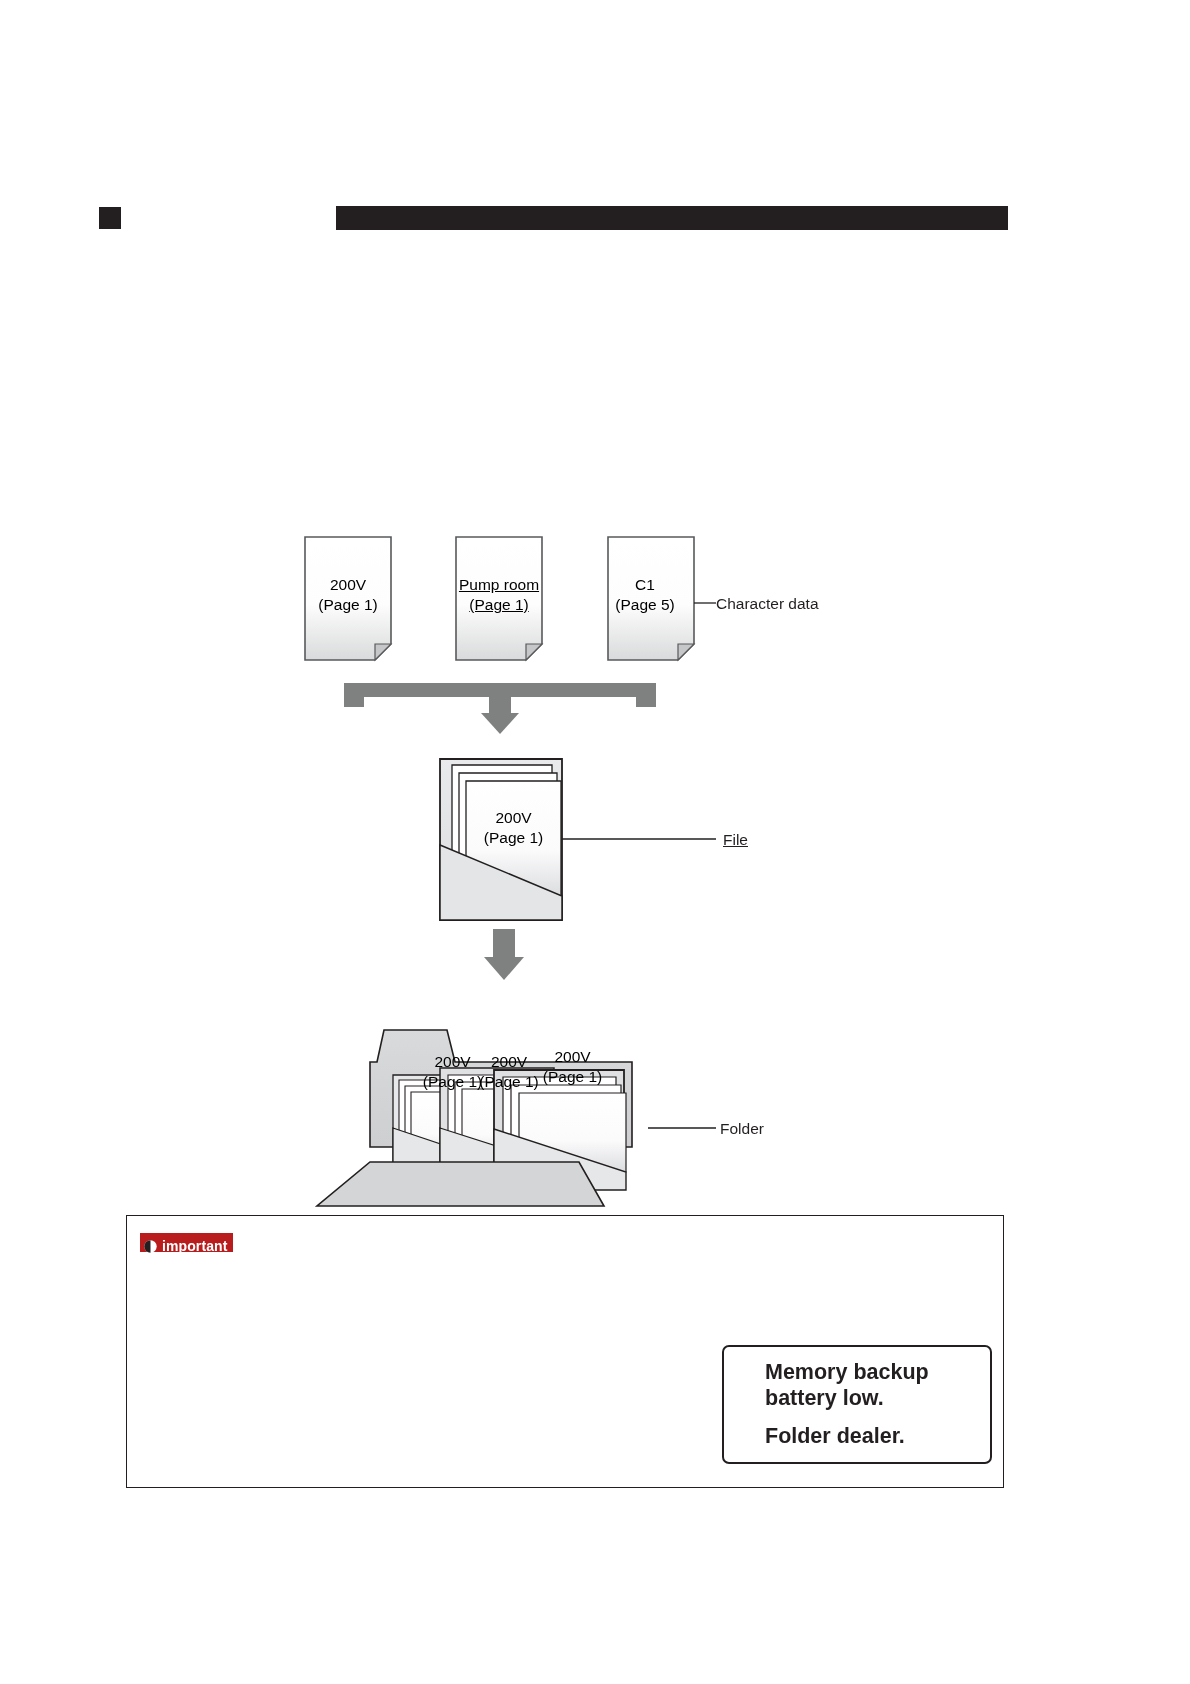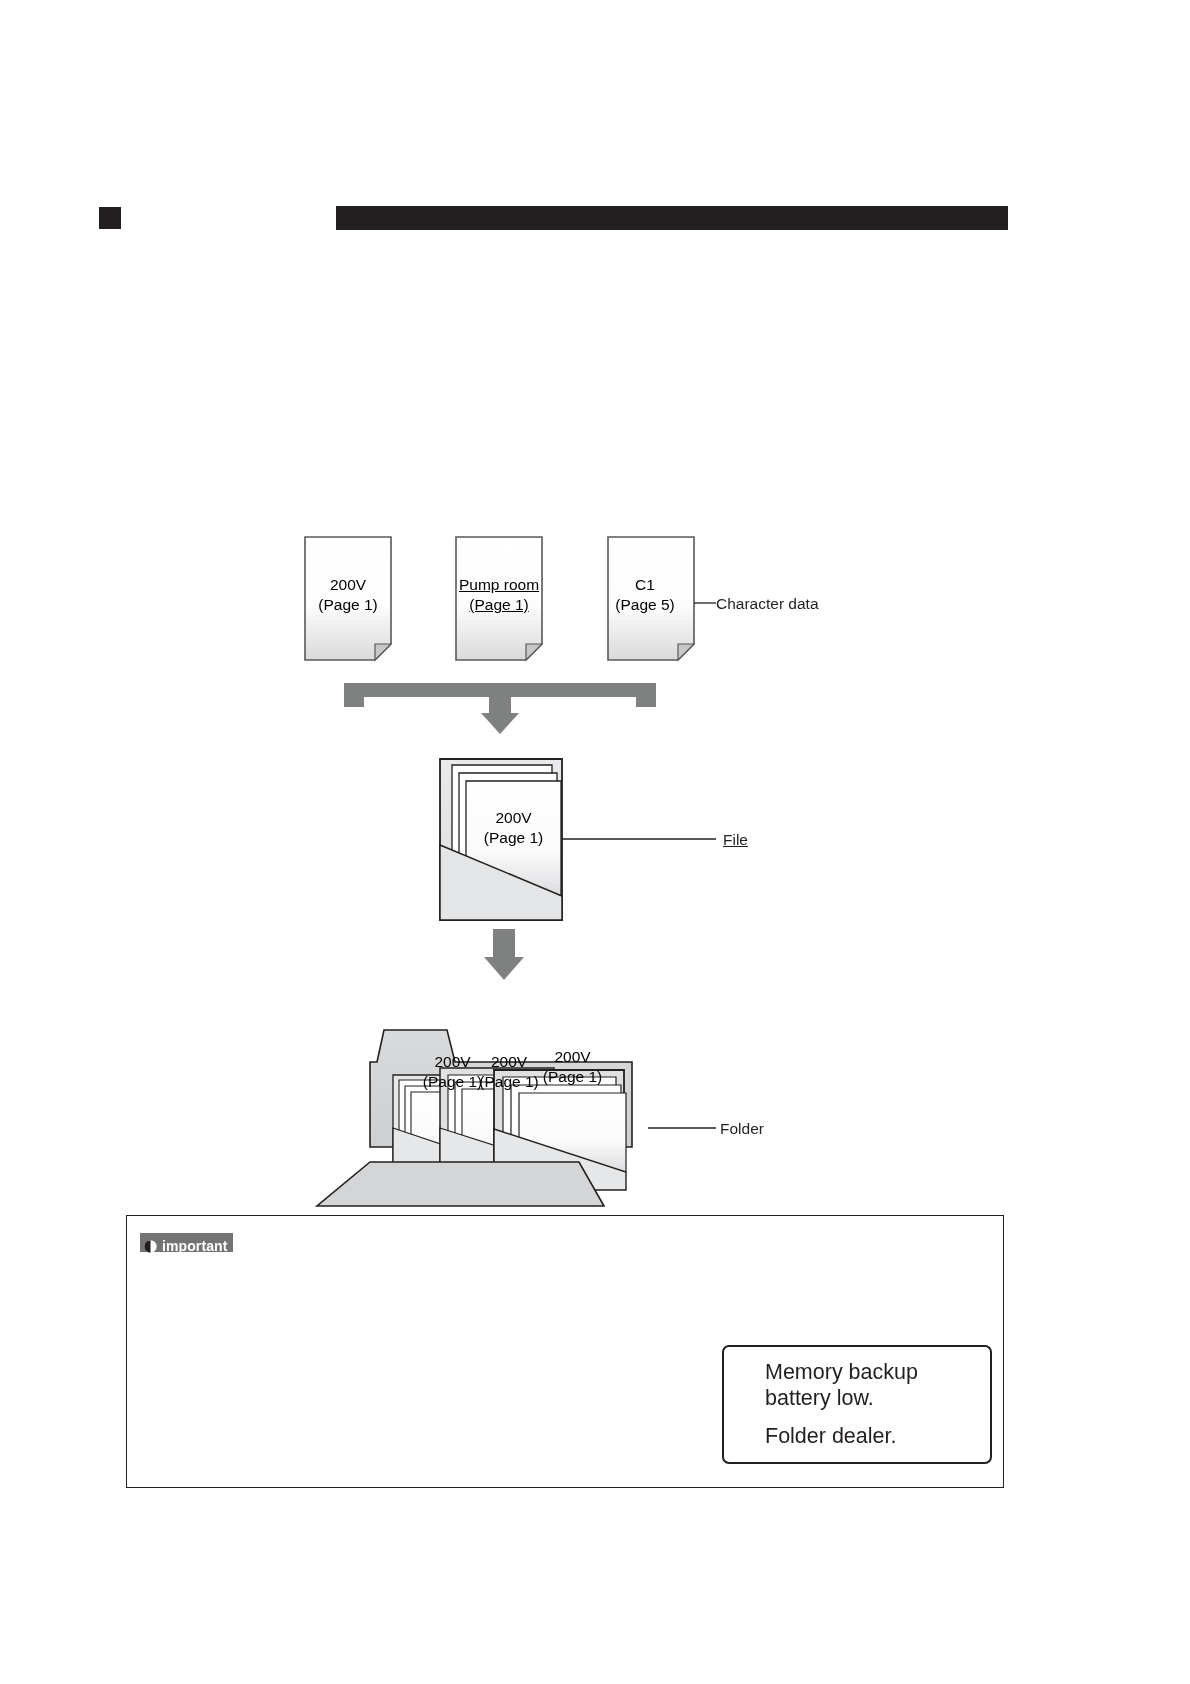--- a/index.html
+++ b/index.html
@@ -72,21 +72,21 @@
     height: 273px;
     border: 1.5px solid #231f20;
     box-sizing: border-box;
     background: #ffffff;
   }
   #important-badge {
     position: absolute;
     left: 140px;
     top: 1233px;
     height: 19px;
-    background: #737373;
+    background: #b91c1c;
     display: flex;
     align-items: center;
     padding: 8px 6px 0 3px;
     box-sizing: border-box;
   }
   #important-badge .badge-icon {
     width: 15px;
     height: 15px;
     margin-right: 4px;
     flex: 0 0 auto;
@@ -110,20 +110,21 @@
     border-radius: 7px;
     box-sizing: border-box;
     background: #ffffff;
     padding: 12px 0 0 41px;
   }
   #lcd-box .lcd-line {
     font-size: 21.5px;
     line-height: 26px;
     color: #231f20;
     white-space: nowrap;
+    font-weight: bold;
   }
   #lcd-box .lcd-gap { height: 12px; }
 </style>
 </head>
 <body>
 
 <div id="header-marker"></div>
 <div id="header-bar"></div>
 
 <div id="diagram">

